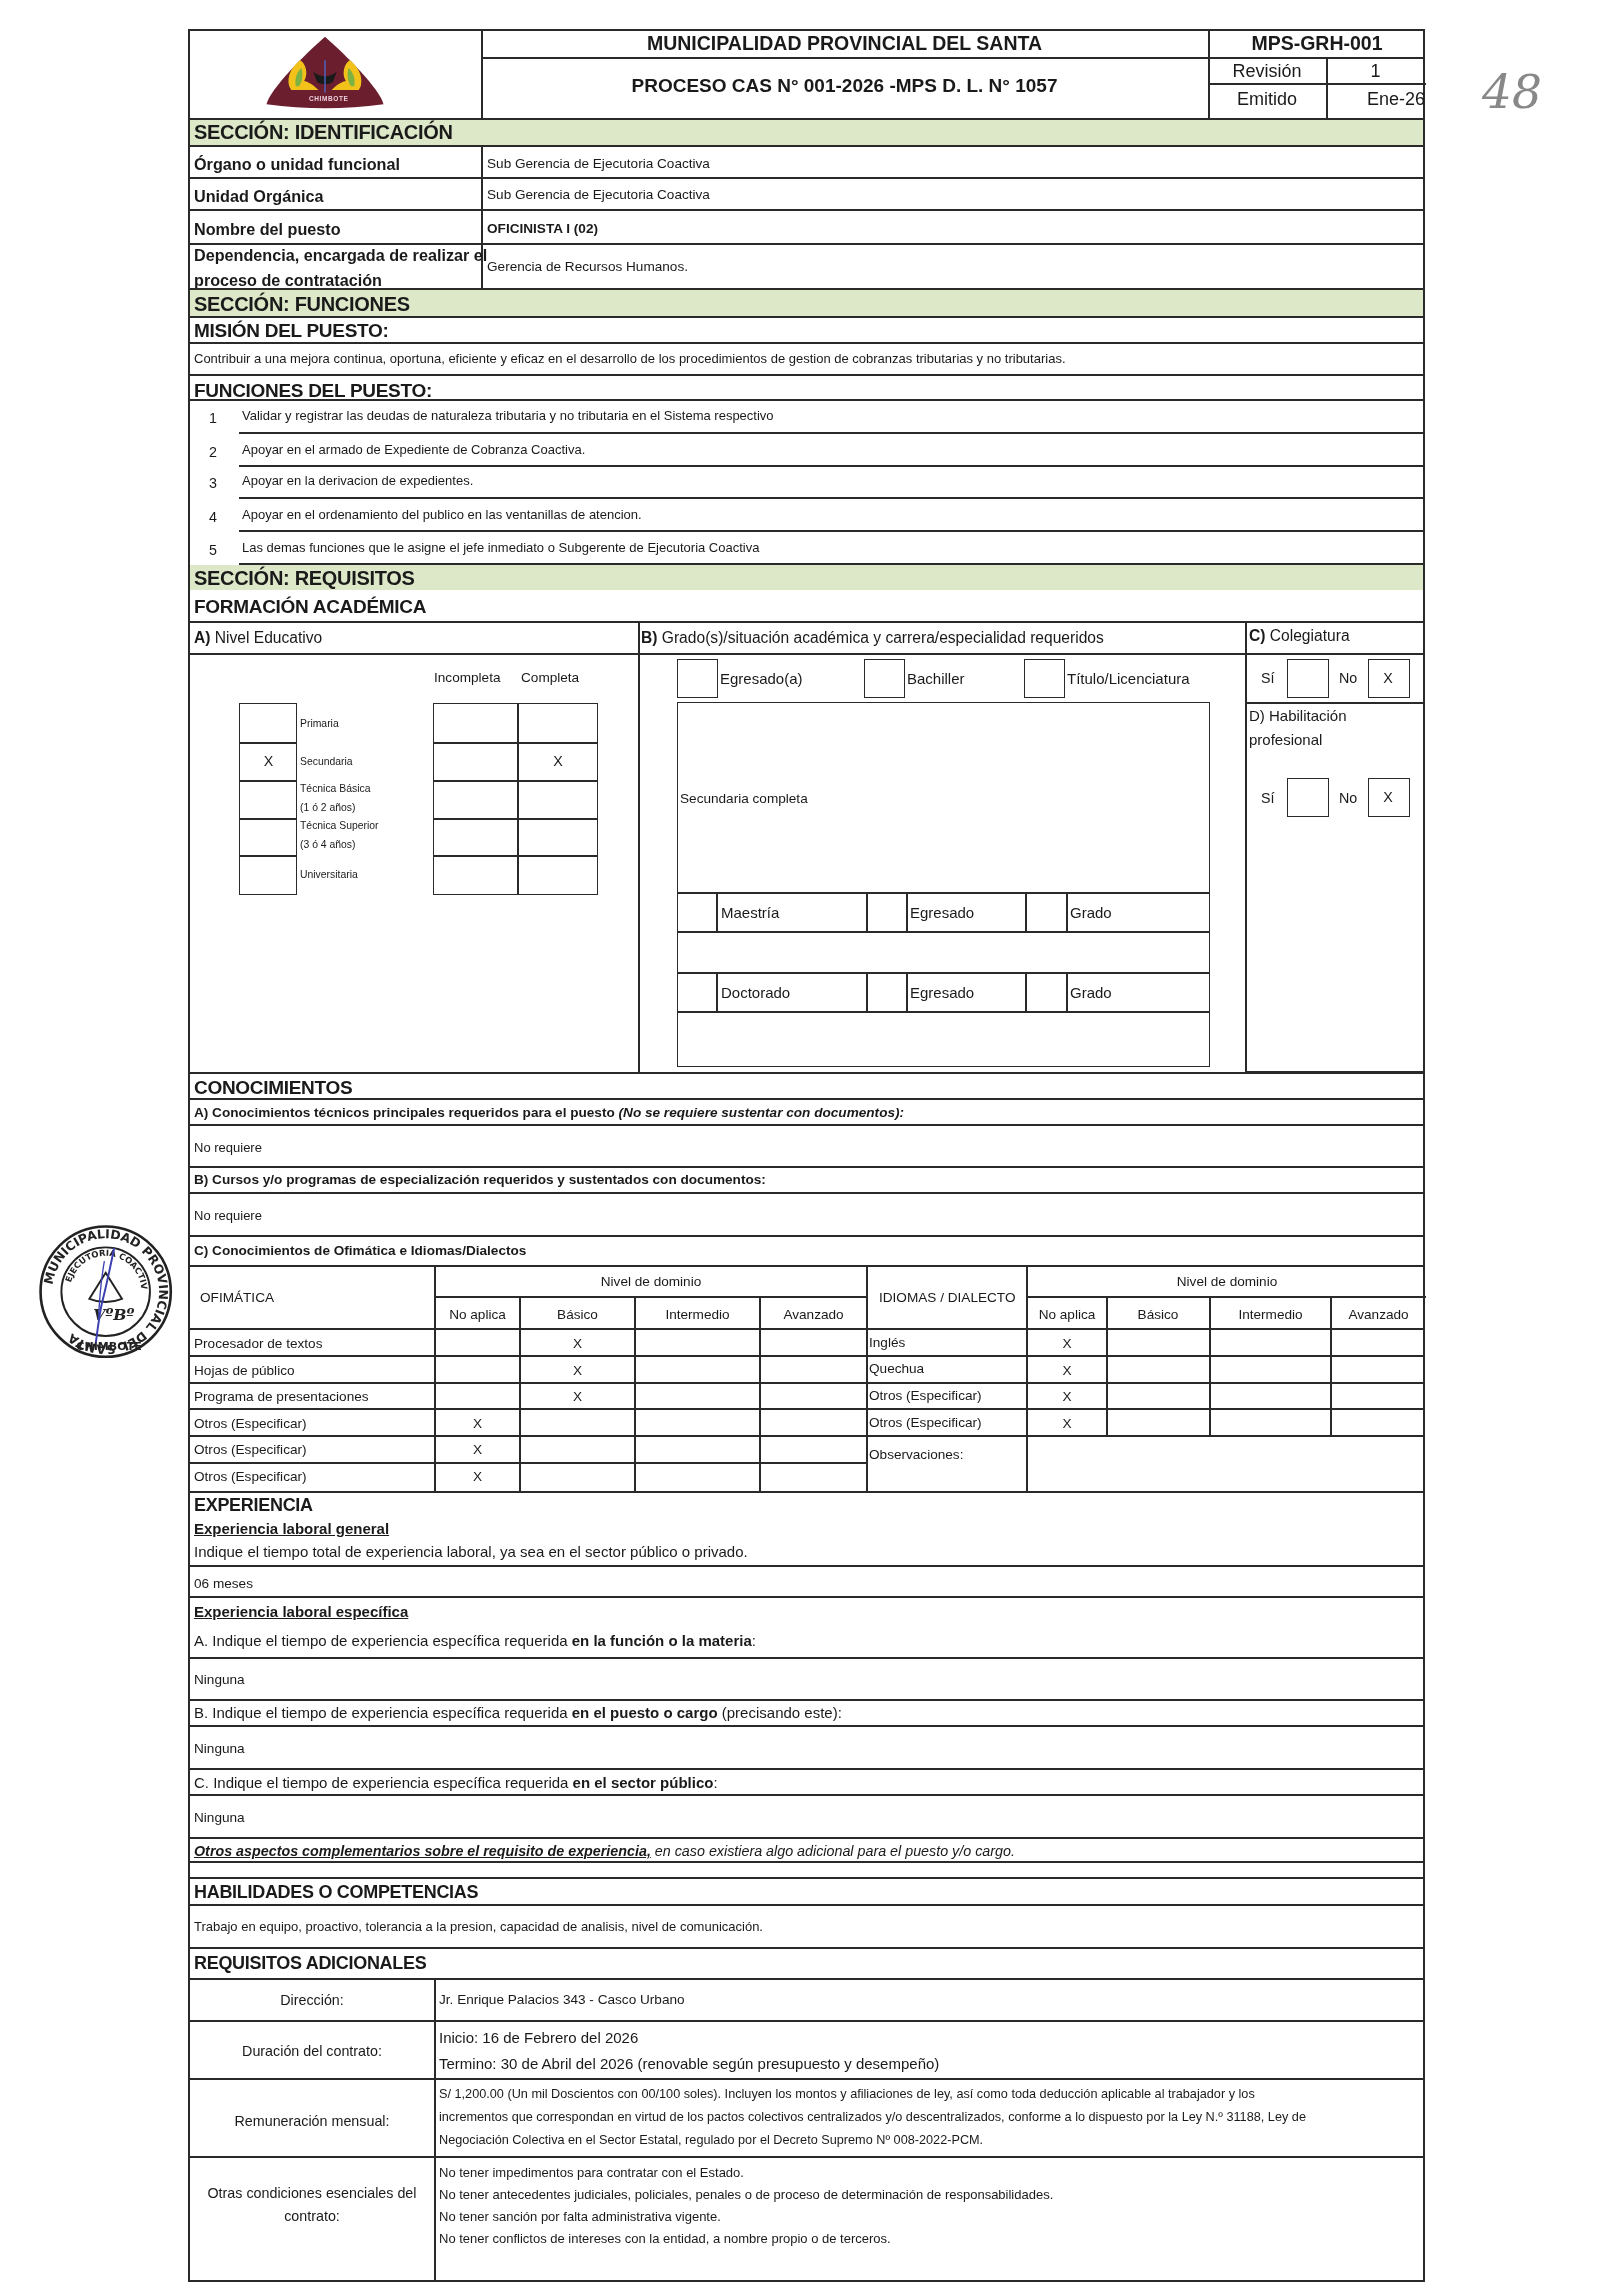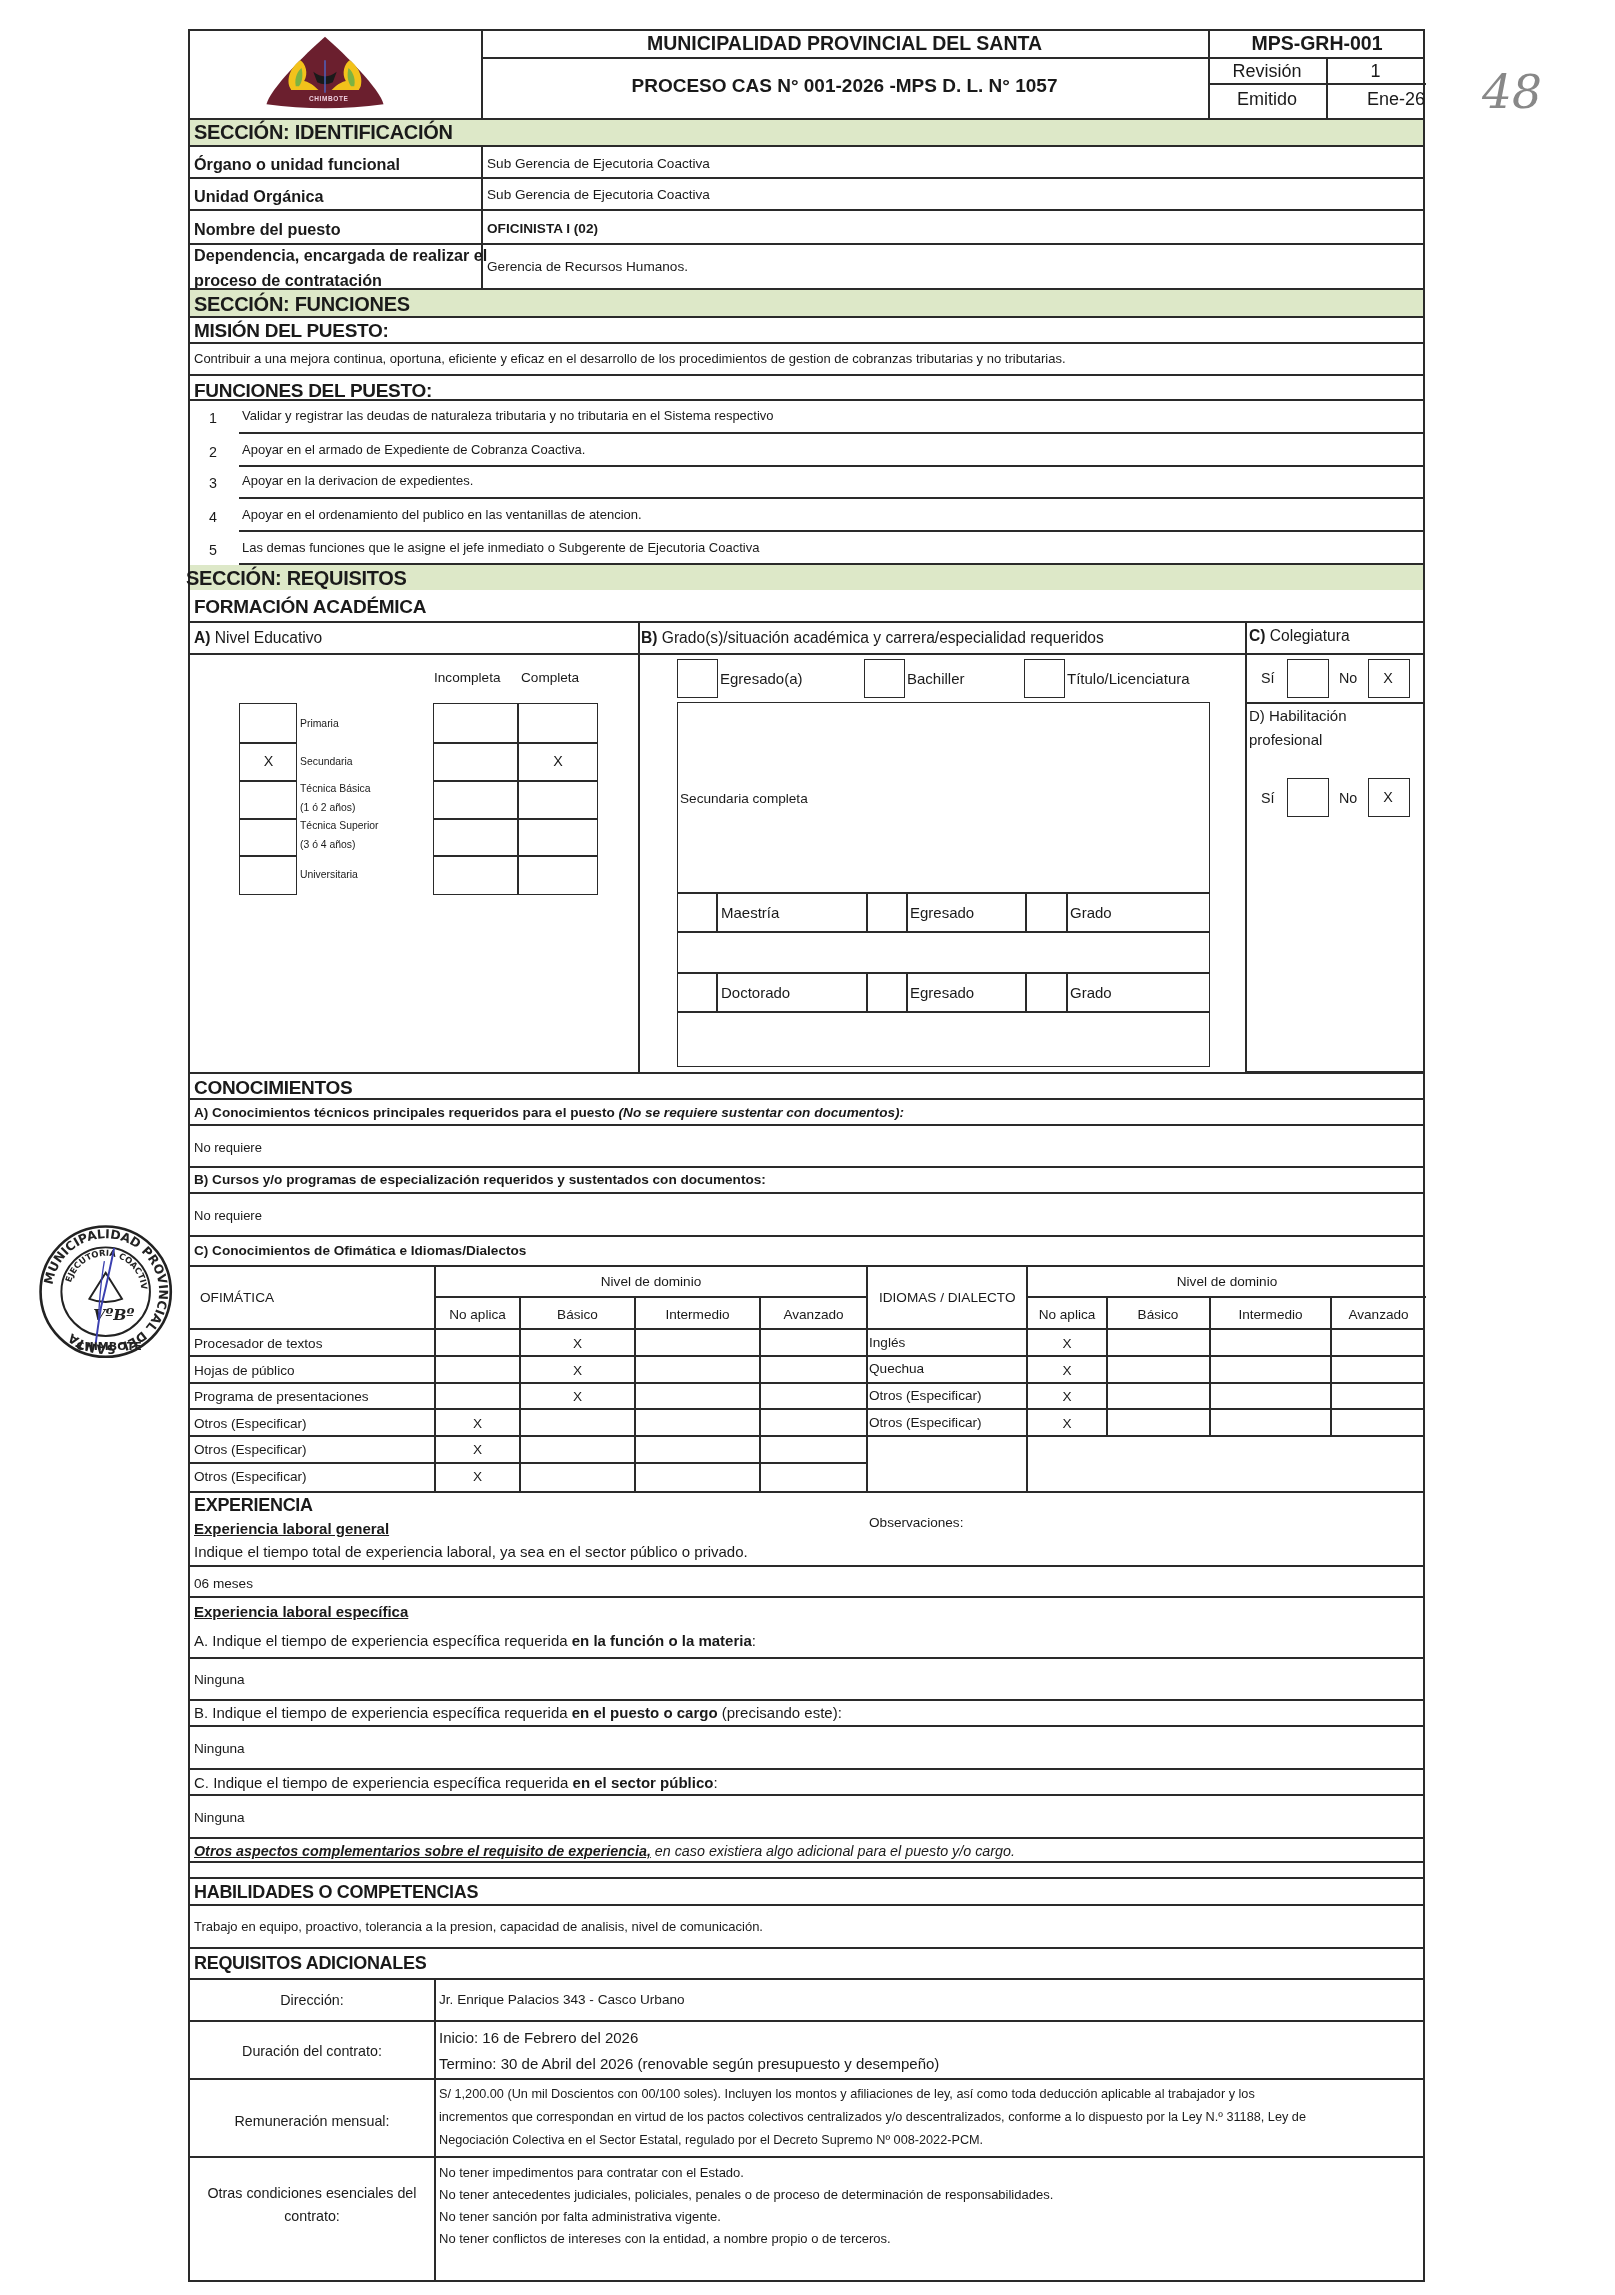--- a/index.html
+++ b/index.html
@@ -101,21 +101,21 @@
     <div class="line" style="left:239px;top:497px;width:1186px;height:1.9px;"></div>
     <div class="t val" style="left:209px;top:510px;font-size:14.3px;">4</div>
     <div class="t val" style="left:242px;top:508px;font-size:13px;">Apoyar en el ordenamiento del publico en las ventanillas de atencion.</div>
     <div class="line" style="left:239px;top:530px;width:1186px;height:1.9px;"></div>
     <div class="t val" style="left:209px;top:543px;font-size:14.3px;">5</div>
     <div class="t val" style="left:242px;top:541px;font-size:13px;">Las demas funciones que le asigne el jefe inmediato o Subgerente de Ejecutoria Coactiva</div>
     <div class="line" style="left:239px;top:563px;width:1186px;height:1.9px;"></div>
   </div>
 
   <div class="hdr-green" style="left:190px;top:565px;width:1233px;height:25px;"></div>
-  <div class="t sec" style="left:186px;top:568px;">SECCIÓN: REQUISITOS</div>
+  <div class="t sec" style="left:194px;top:568px;">SECCIÓN: REQUISITOS</div>
   <div class="t sec" style="left:194px;top:597px;font-size:19px;">FORMACIÓN ACADÉMICA</div>
   <div class="line" style="left:188px;top:621px;width:1237px;height:1.9px;"></div>
 
   <div class="line" style="left:638px;top:621px;width:1.9px;height:451px;"></div>
   <div class="line" style="left:1245px;top:621px;width:1.9px;height:451px;"></div>
   <div class="line" style="left:188px;top:653px;width:1237px;height:1.9px;"></div>
 
   <div class="t" style="left:194px;top:630px;font-size:15.6px;">
     <b>A)</b><span> Nivel Educativo</span>
   </div>
@@ -306,21 +306,21 @@
 
     <div class="t val" style="left:869px;top:1336px;font-size:13.6px;">Inglés</div>
     <div class="t val cell-c" style="left:1028px;width:78px;top:1337px;">X</div>
     <div class="t val" style="left:869px;top:1362px;font-size:13.6px;">Quechua</div>
     <div class="t val cell-c" style="left:1028px;width:78px;top:1364px;">X</div>
     <div class="t val" style="left:869px;top:1389px;font-size:13.6px;">Otros (Especificar)</div>
     <div class="t val cell-c" style="left:1028px;width:78px;top:1390px;">X</div>
     <div class="t val" style="left:869px;top:1416px;font-size:13.6px;">Otros (Especificar)</div>
     <div class="t val cell-c" style="left:1028px;width:78px;top:1417px;">X</div>
 
-    <div class="t val" style="left:869px;top:1516px;font-size:13.6px;">Observaciones:</div>
+    <div class="t val" style="left:869px;top:1448px;font-size:13.6px;">Observaciones:</div>
     <div class="abs" style="left:1028px;top:1437px;width:396px;height:55px;"></div>
   </div>
 
   <div class="line" style="left:188px;top:1491px;width:1237px;height:1.9px;"></div>
   <div class="t sec" style="left:194px;top:1496px;font-size:18px;">EXPERIENCIA</div>
   <div class="t u" style="left:194px;top:1521px;font-size:15px;font-weight:bold;">Experiencia laboral general</div>
   <div class="t val" style="left:194px;top:1544px;font-size:15px;">Indique el tiempo total de experiencia laboral, ya sea en el sector público o privado.</div>
   <div class="line" style="left:188px;top:1565px;width:1237px;height:1.9px;"></div>
   <div class="t val" style="left:194px;top:1577px;font-size:13.6px;">06 meses</div>
   <div class="line" style="left:188px;top:1596px;width:1237px;height:1.9px;"></div>

